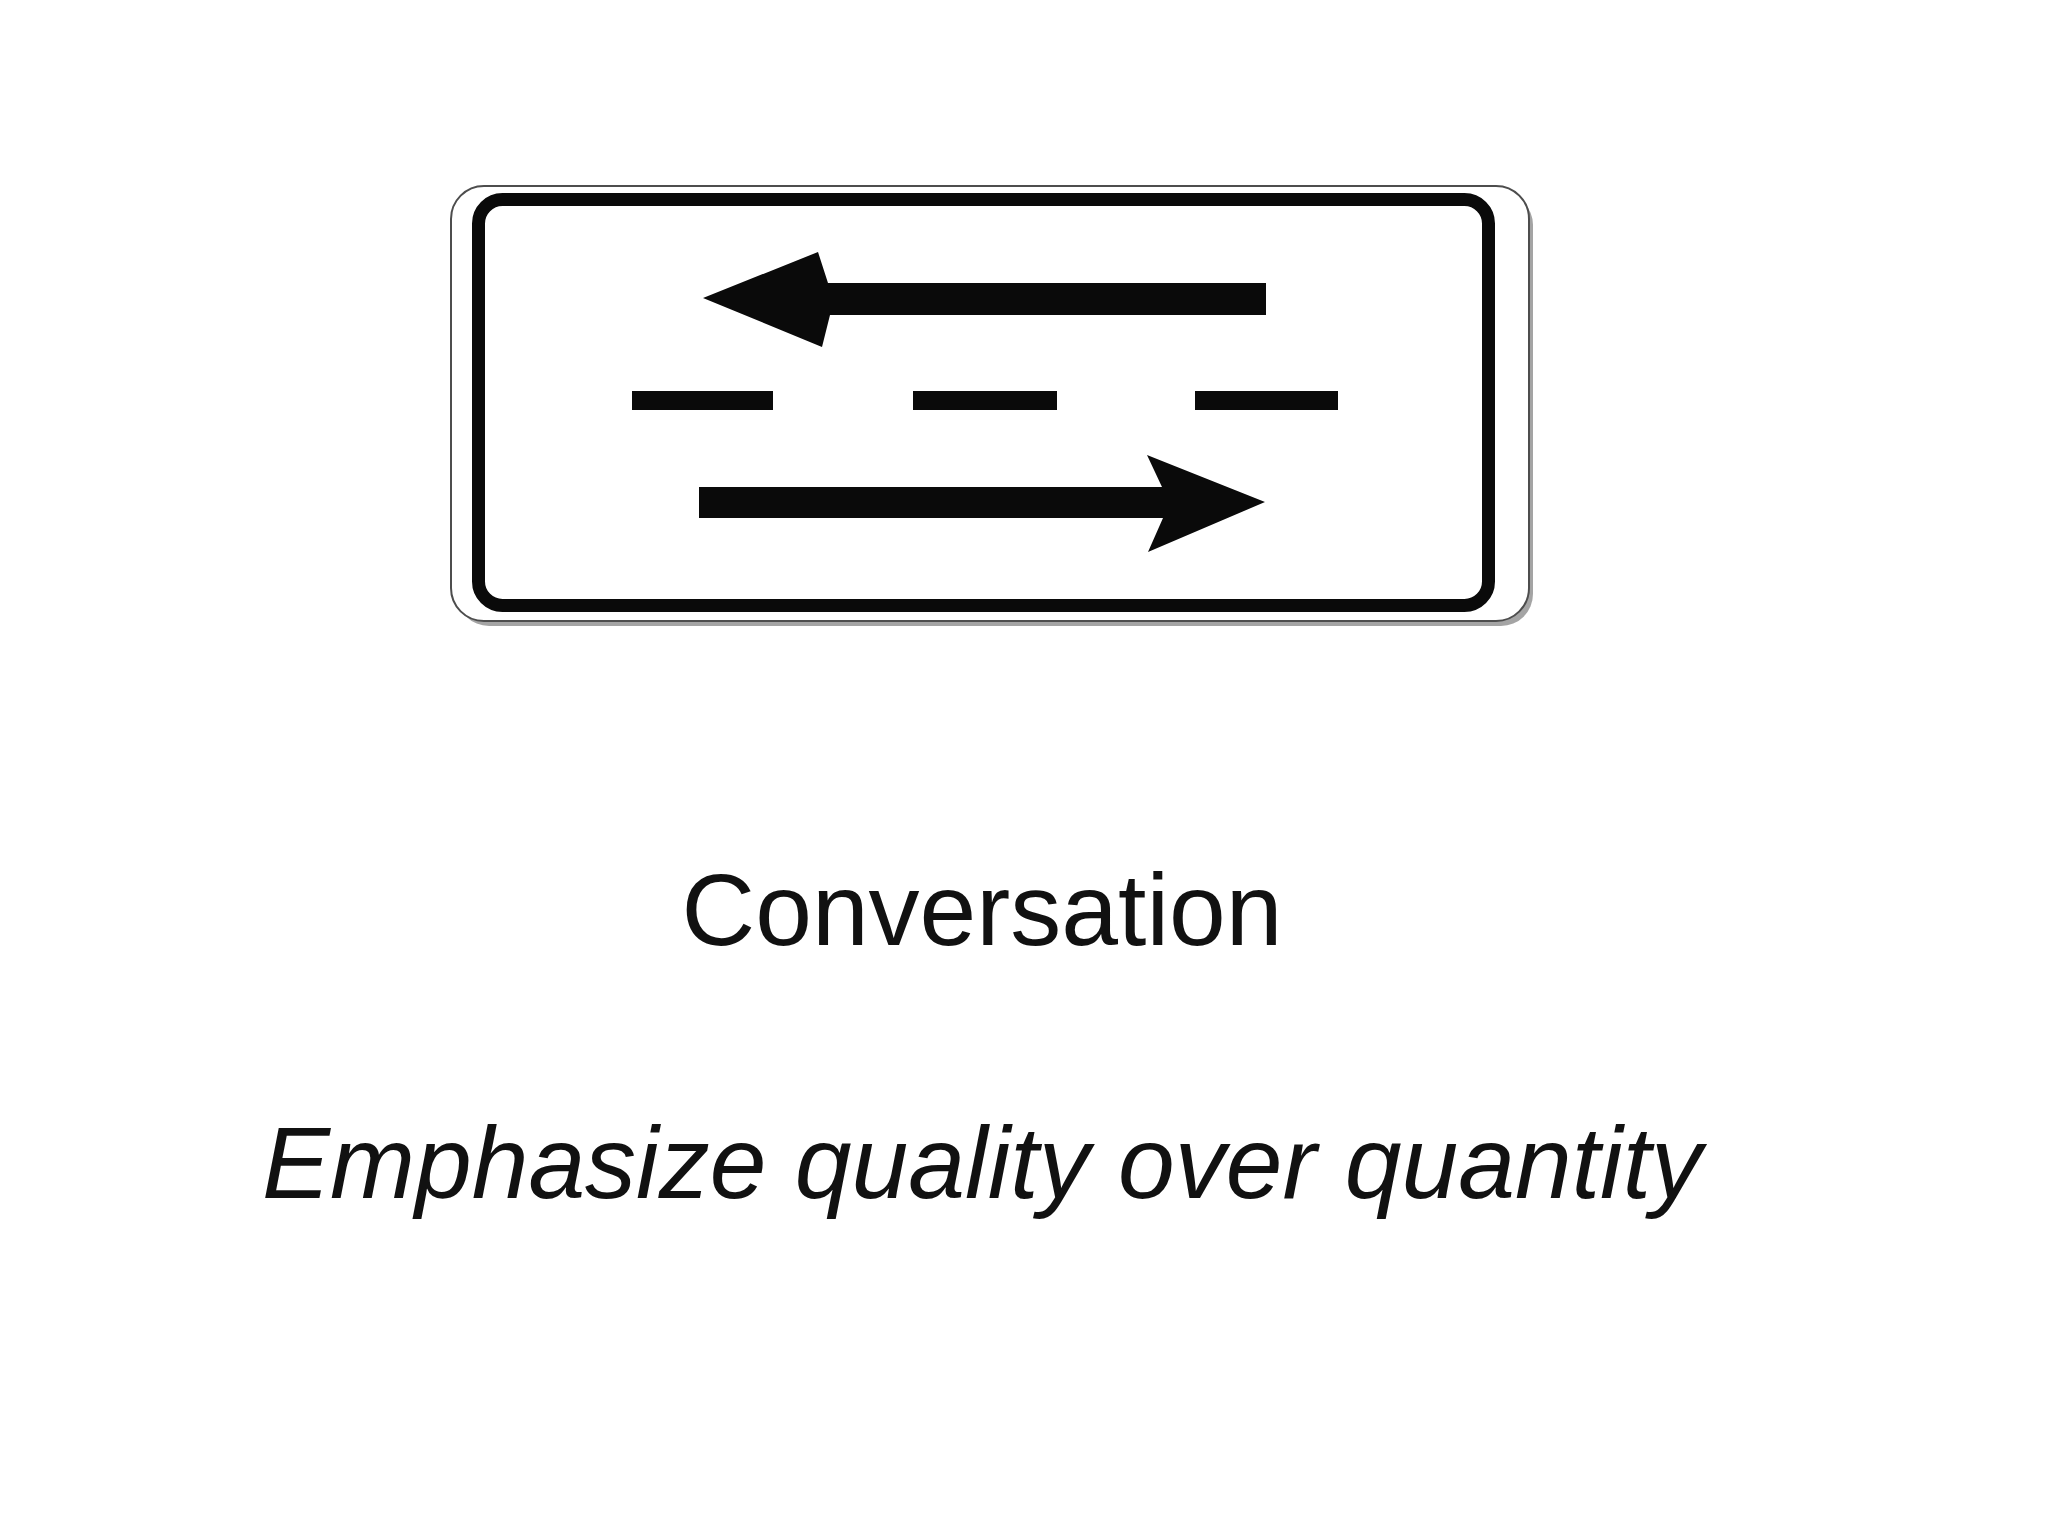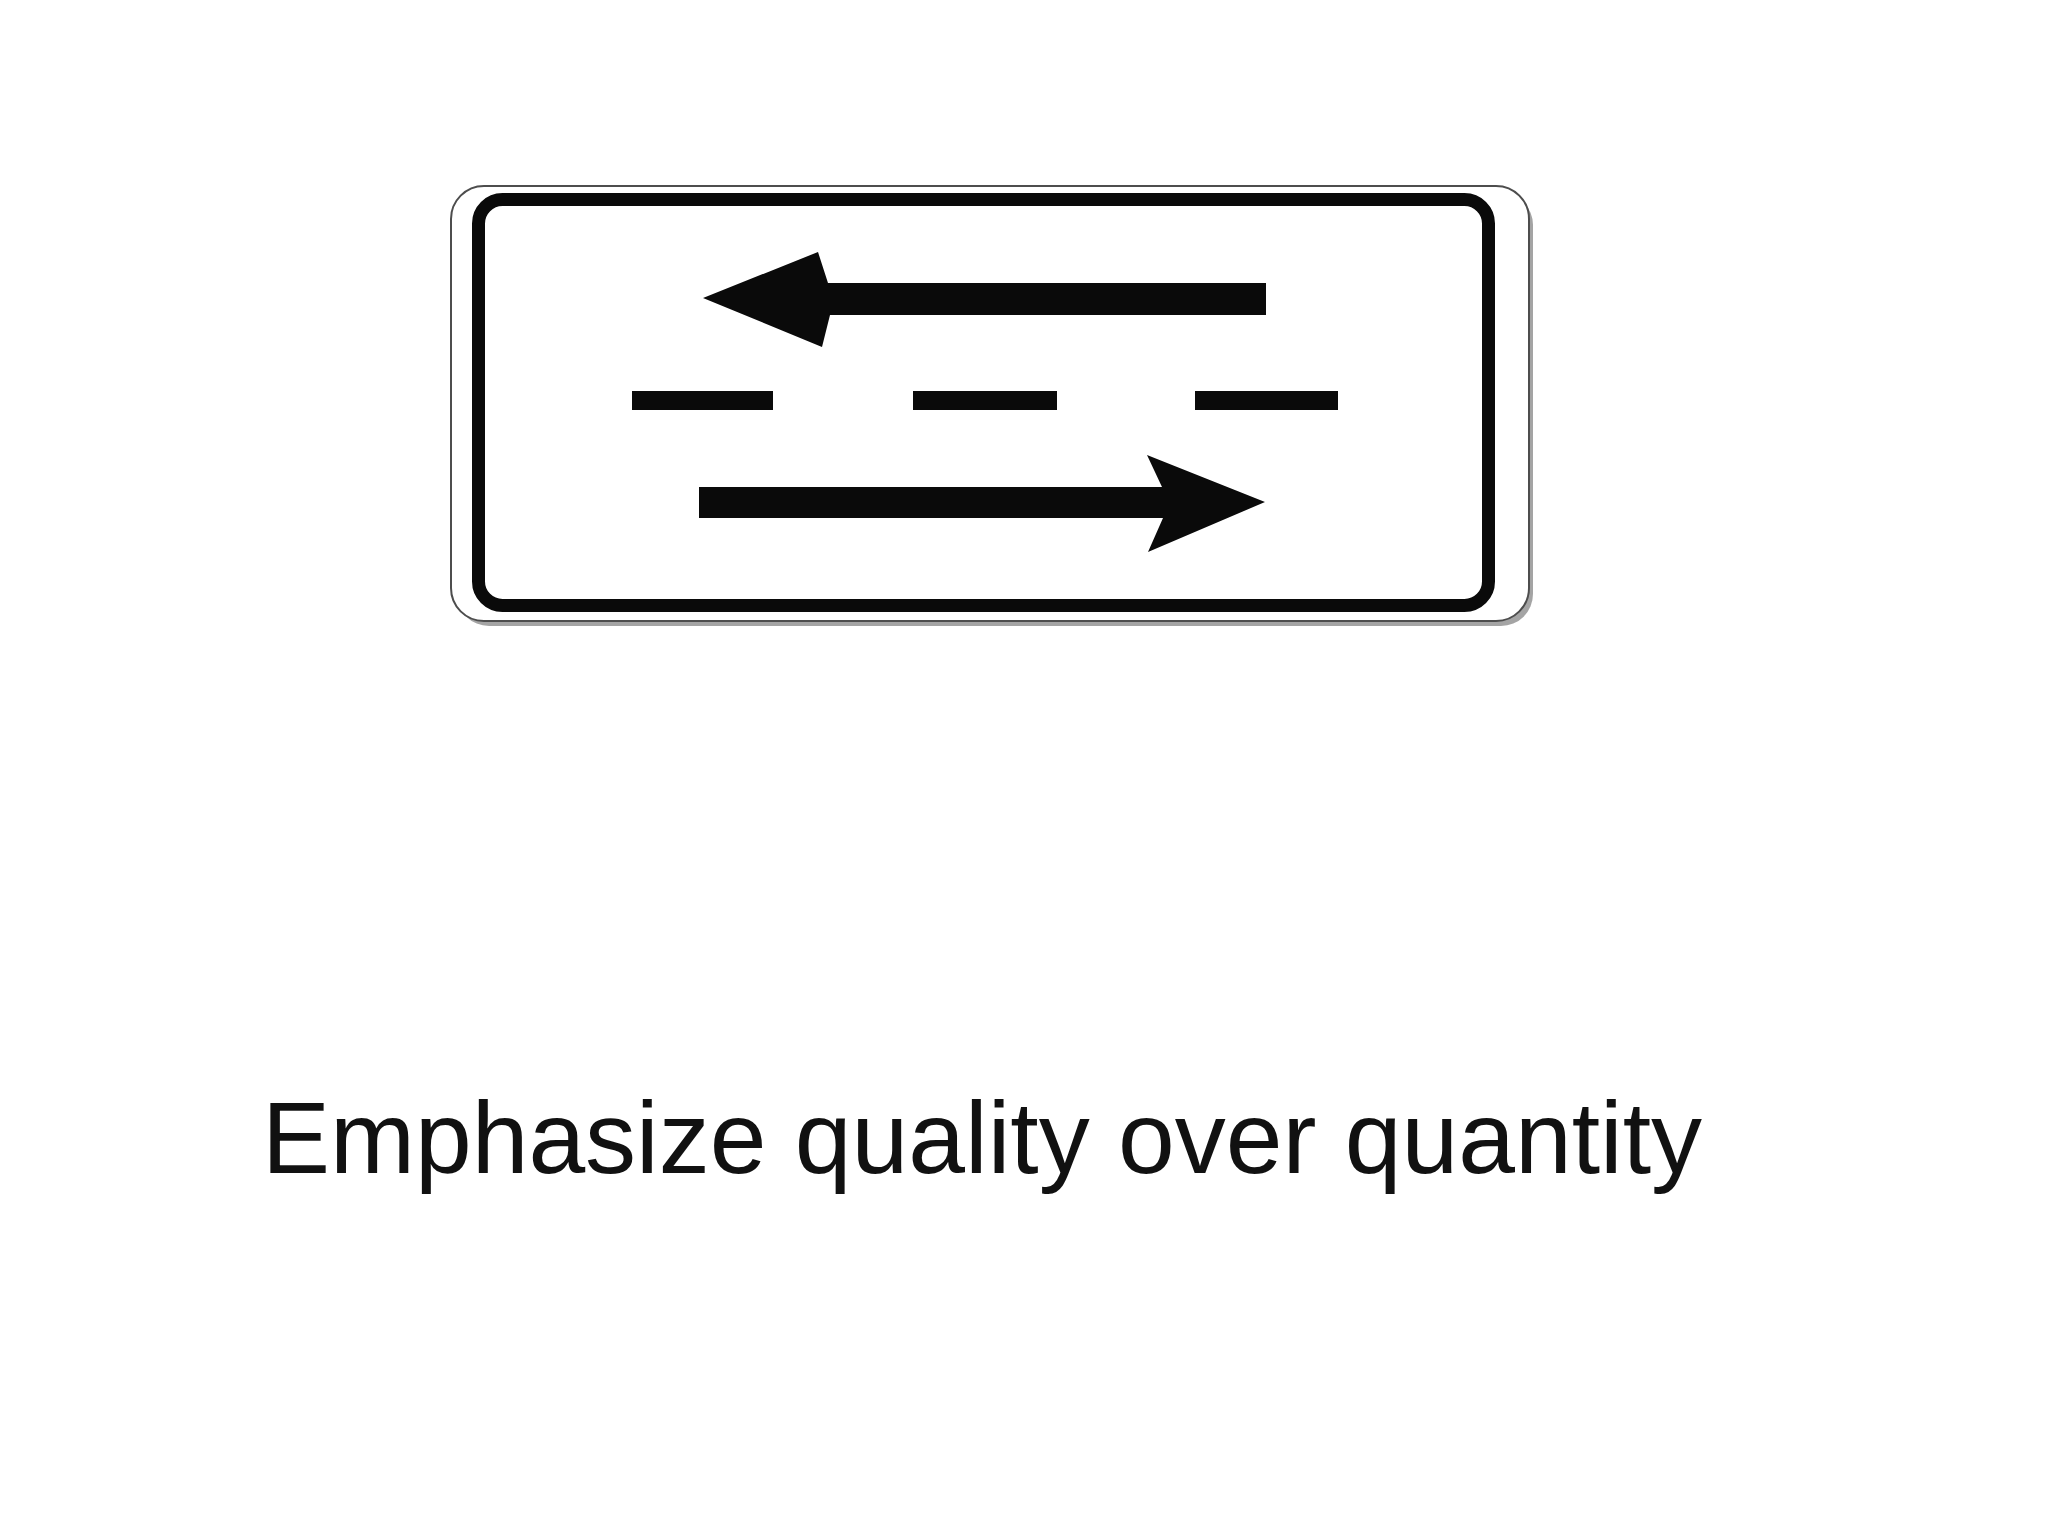--- a/index.html
+++ b/index.html
@@ -48,21 +48,21 @@
     left: 0;
     width: 100%;
     text-align: center;
     font-size: 102px;
     line-height: 1;
     letter-spacing: 0px;
     color: #111111;
     white-space: nowrap;
   }
   .caption-1 { top: 859px; }
-  .caption-2 { top: 1087px; }
+  .caption-2 { top: 1112px; font-style: italic; }
   .caption-3 { top: 1306px; }
 </style>
 </head>
 <body>
 
 <div class="canvas">
 
   <div class="sign">
     <svg viewBox="0 0 1080 437" xmlns="http://www.w3.org/2000/svg">
 
@@ -74,16 +74,17 @@
         <rect x="182" y="206" width="141" height="19" fill="#0a0a0a"></rect>
         <rect x="463" y="206" width="144" height="19" fill="#0a0a0a"></rect>
         <rect x="745" y="206" width="143" height="19" fill="#0a0a0a"></rect>
       </g>
 
       <polygon points="815,317 697,270 712,302 249,302 249,333 713,333 698,367" fill="#0a0a0a"></polygon>
     </svg>
   </div>
 
   <div class="captions">
+    <div class="caption caption-1">Conversation</div>
     <div class="caption caption-2">Emphasize quality over quantity</div>
   </div>
 
 </div>
 
 </body></html>

